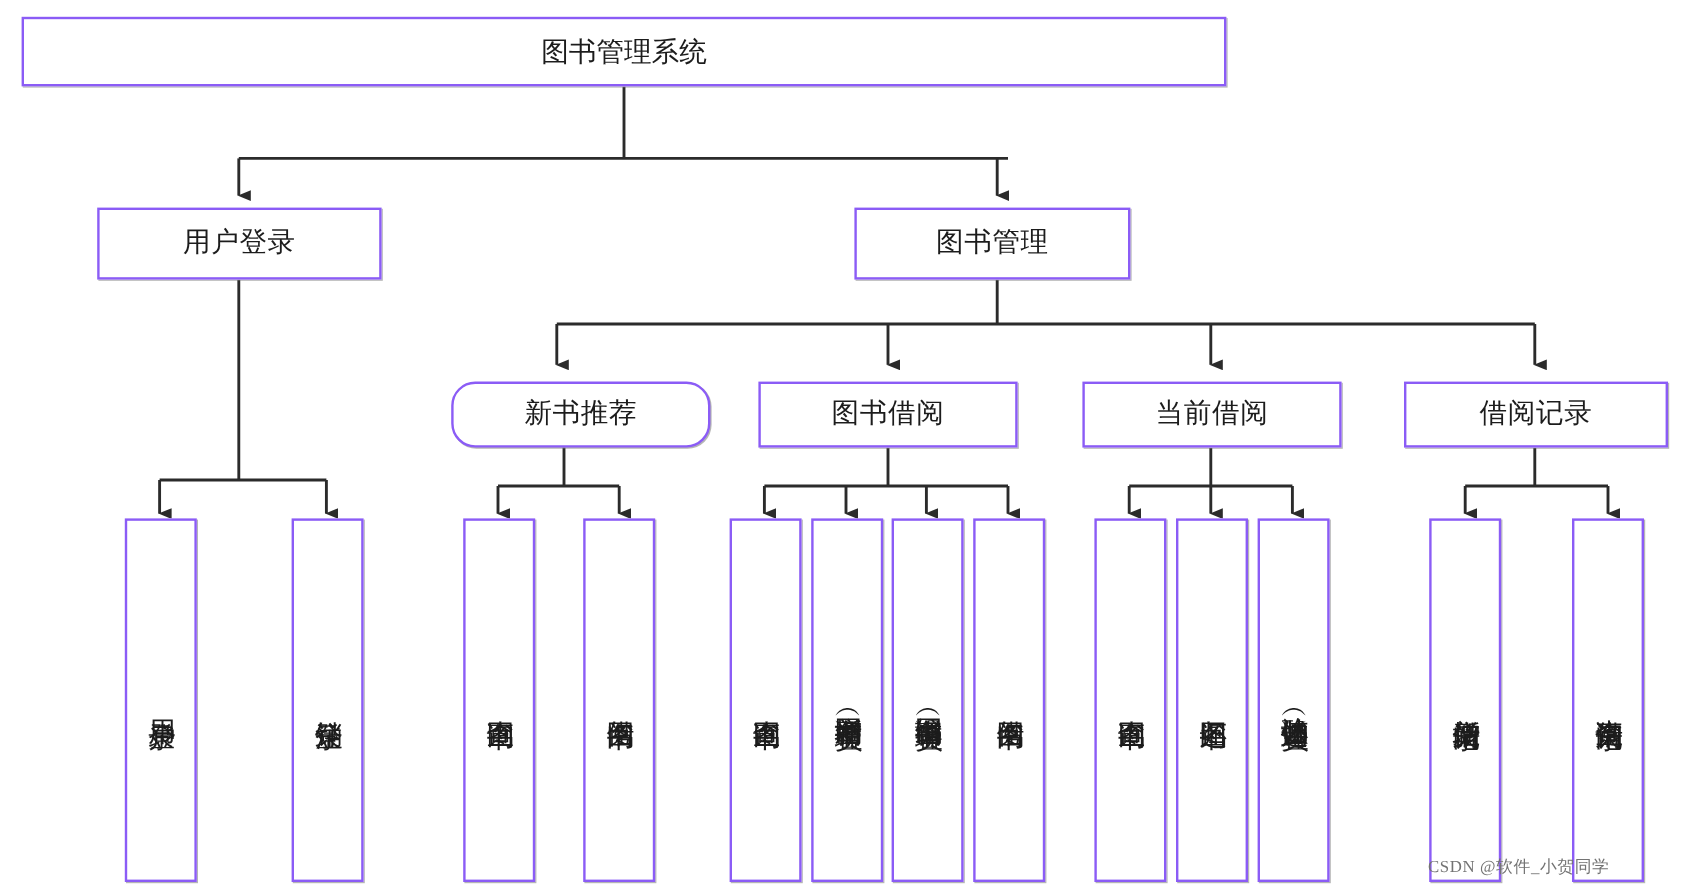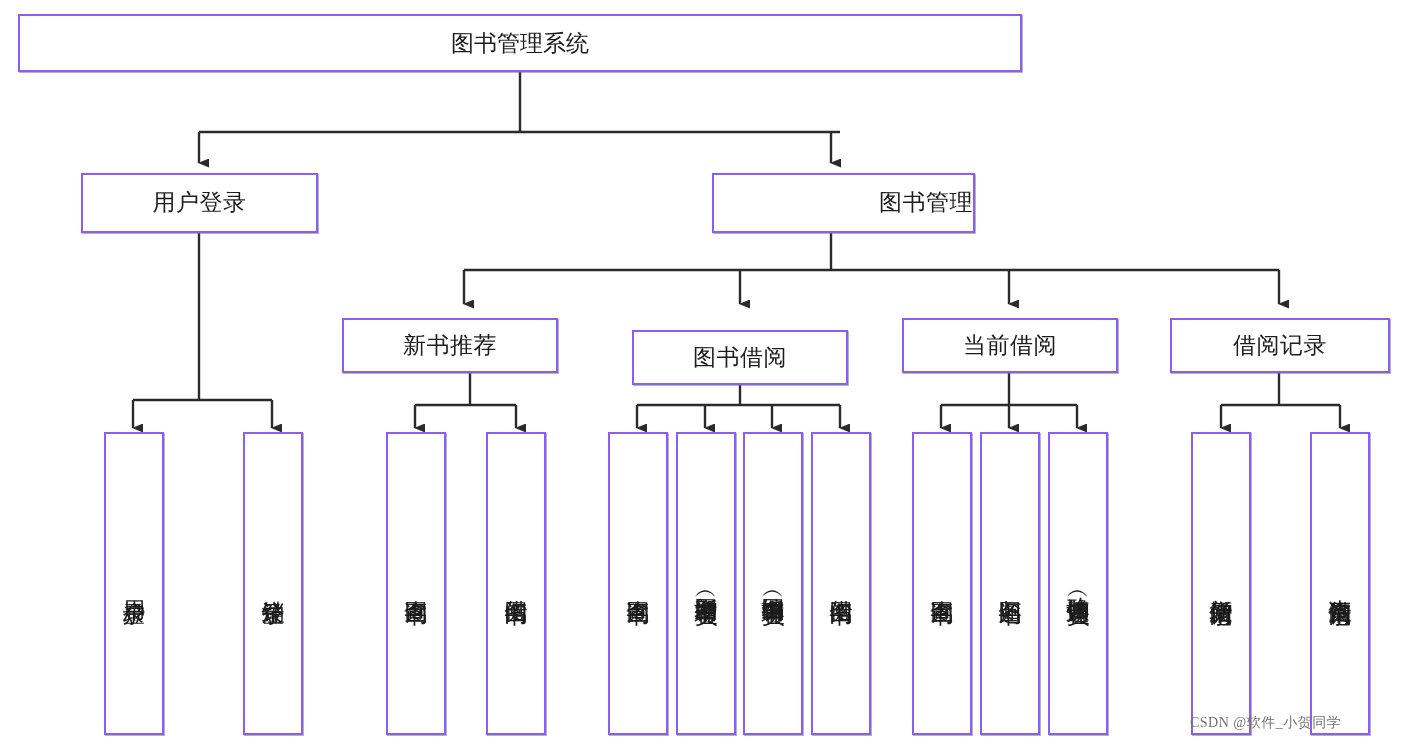--- a/index.html
+++ b/index.html
@@ -127,29 +127,29 @@
   </svg>
 
   <div class="node node-root" style="left:18px; top:14px; width:1004px; height:58px;">
     <span>图书管理系统</span>
   </div>
 
   <div class="node node-h" style="left:81px; top:173px; width:237px; height:60px;">
     <span>用户登录</span>
   </div>
 
-  <div class="node node-h" style="left:712px; top:173px; width:263px; height:60px;justify-content:flex-end;">
+  <div class="node node-h" style="left:712px; top:173px; width:230px; height:60px;">
     <span>图书管理</span>
   </div>
 
-  <div class="node node-h" style="left:342px; top:318px; width:216px; height:55px;">
+  <div class="node node-h" style="left:376px; top:318px; width:216px; height:55px;border-radius:20px;">
     <span>新书推荐</span>
   </div>
 
-  <div class="node node-h" style="left:632px; top:318px; width:216px; height:55px;margin-top:12px;">
+  <div class="node node-h" style="left:632px; top:318px; width:216px; height:55px;">
     <span>图书借阅</span>
   </div>
 
   <div class="node node-h" style="left:902px; top:318px; width:216px; height:55px;text-align:center;">
     <span>当前借阅</span>
   </div>
 
   <div class="node node-h" style="left:1170px; top:318px; width:220px; height:55px;">
     <span>借阅记录</span>
   </div>

